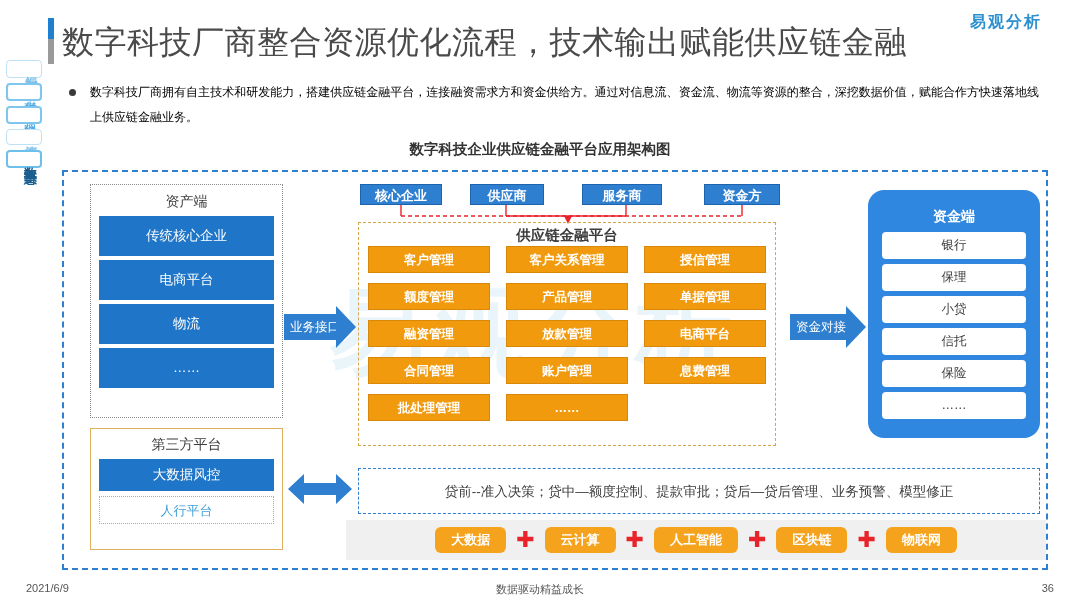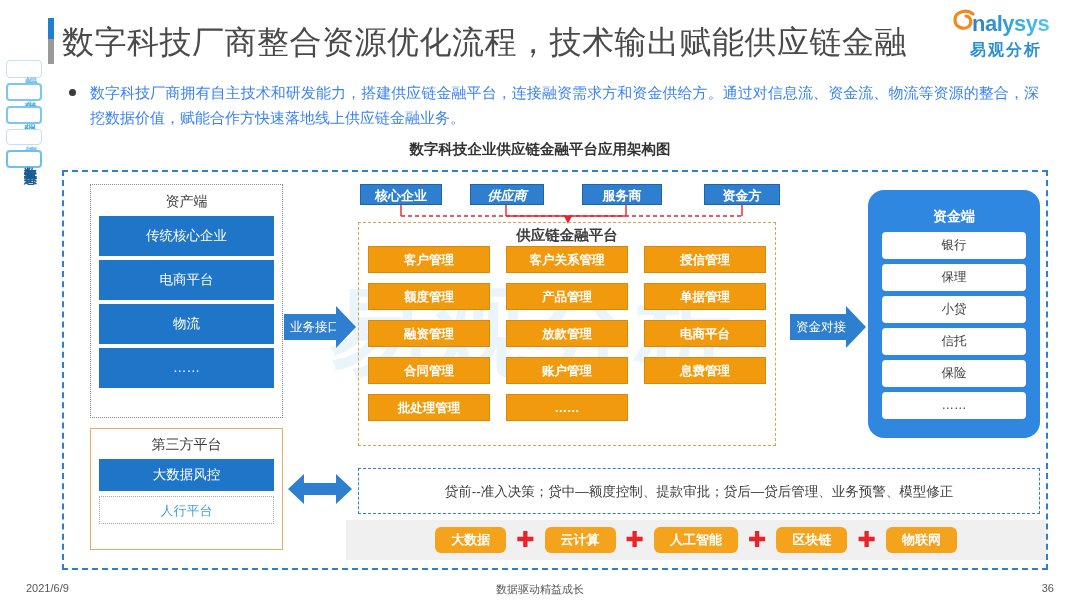--- a/index.html
+++ b/index.html
@@ -35,21 +35,21 @@
     padding:5px 2px; margin-bottom:5px; writing-mode:vertical-rl; text-orientation:upright;
     letter-spacing:1px; height:auto; }
   .v-tab.strong { border-color:#7ec6ee; color:#4aa8e0; border-width:2px; }
   .v-tab.active { border-color:#6ec0ec; color:#1a5d8f; font-weight:700; border-width:2px; }
   .v-wrap { display:flex; flex-direction:column; align-items:center; }
 
   
   .bullet-row { position:absolute; left:64px; top:80px; width:975px; display:flex; }
   .bullet-dot { width:26px; padding-top:9px; }
   .bullet-dot i { display:block; width:7px; height:7px; border-radius:50%; background:#3a3a3a; margin-left:5px;}
-  .bullet-text { flex:1; font-size:15px; line-height:25px; color:#3b82f6; text-align:justify; }
+  .bullet-text { flex:1; font-size:12px; line-height:25px; color:#000000; text-align:justify; }
 
   .sub-title { position:absolute; left:0; top:140px; width:1080px; text-align:center;
      font-size:14.5px; font-weight:700; color:#333; }
 
   
   .frame { position:absolute; left:62px; top:170px; width:986px; height:400px;
      border:2px dashed #2f7fd0; }
 
   
   .wm { position:absolute; left:330px; top:270px; width:470px; height:200px;
@@ -123,26 +123,20 @@
 </style>
 </head>
 <body>
 
 <div id="page">
 
   <div class="accent-bar"></div>
   <div class="page-title">数字科技厂商整合资源优化流程，技术输出赋能供应链金融</div>
 
   <div class="logo">
-    <div class="logo-main">
-      <svg class="logo-a" viewBox="0 0 26 26">
-        <path d="M21 6 C15 1, 3 3, 3 12 C3 19, 11 22, 16 19 C20 16.5, 20 9, 14 8" fill="none" stroke="#f08a1c" stroke-width="3.2" stroke-linecap="round"></path>
-      </svg>
-      <span class="logo-word">nalysys</span>
-    </div>
     <div class="logo-cn">易观分析</div>
   </div>
 
   <div class="sidebar">
     <div class="v-wrap">
       <div class="v-tab">银行数字创新</div>
       <div class="v-tab strong">支付科技</div>
       <div class="v-tab strong">保险科技</div>
       <div class="v-tab">资管科技</div>
       <div class="v-tab active">数字普惠</div>
@@ -185,21 +179,21 @@
     <div class="ar-body" style="width:52px;height:26px;">业务接口</div>
     <div class="ar-head" style="border-top-width:21px;border-bottom-width:21px;border-left-width:20px;"></div>
   </div>
 
   <div class="arrow-right" style="left:790px; top:306px;">
     <div class="ar-body" style="width:56px;height:26px;">资金对接</div>
     <div class="ar-head" style="border-top-width:21px;border-bottom-width:21px;border-left-width:20px;"></div>
   </div>
 
   <div class="role" style="left:360px; top:184px; width:82px;">核心企业</div>
-  <div class="role" style="left:470px; top:184px; width:74px;font-style:italic;">供应商</div>
+  <div class="role" style="left:470px; top:184px; width:74px;">供应商</div>
   <div class="role" style="left:582px; top:184px; width:80px;">服务商</div>
   <div class="role" style="left:704px; top:184px; width:76px;">资金方</div>
 
   <svg style="position:absolute;left:355px;top:204px;" width="430" height="22">
     <g stroke="#e8232a" stroke-width="1.4" fill="none">
       <path d="M46 1 L46 12"></path>
       <path d="M151 1 L151 12"></path>
       <path d="M271 1 L271 12"></path>
       <path d="M387 1 L387 12"></path>
       <path d="M46 12 L387 12" stroke-dasharray="4,3"></path>

